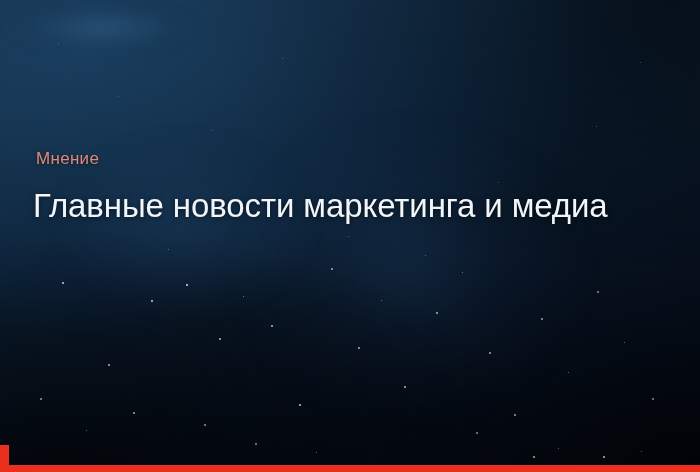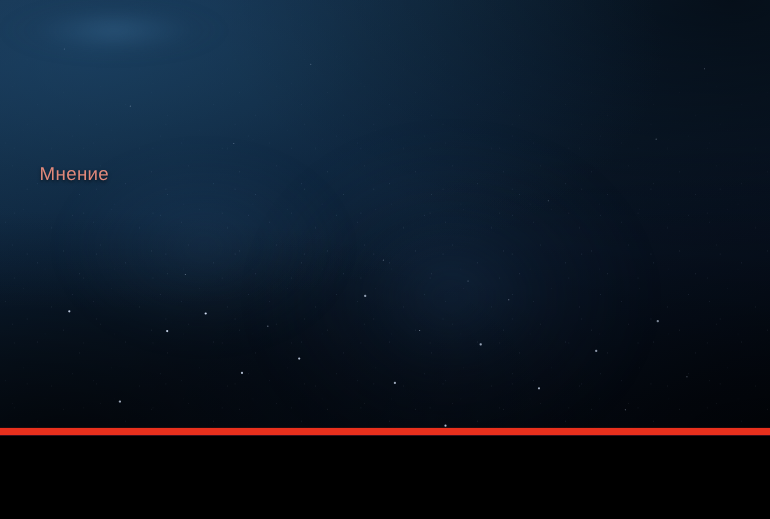--- a/index.html
+++ b/index.html
@@ -4,24 +4,24 @@
 <title>Slide</title>
 <style>
   html, body {
     margin: 0;
     padding: 0;
     background: #000;
   }
   #stage {
     position: relative;
     width: 700px;
-    height: 396px;
+    height: 472px;
     overflow: hidden;
     font-family: "Liberation Sans", "DejaVu Sans", sans-serif;
-    background: #701a75;
+    background: #0c4a6e;
     -webkit-font-smoothing: antialiased;
   }
 
   
   .bg-layer {
     position: absolute;
     inset: 0;
     pointer-events: none;
   }
 
@@ -223,18 +223,19 @@
     <i class="star" style="left:596px;top:126px;width:1.3px;height:1.3px;opacity:.4"></i>
     <i class="star" style="left:640px;top:62px;width:1.2px;height:1.2px;opacity:.35"></i>
     <i class="star" style="left:118px;top:96px;width:1.3px;height:1.3px;opacity:.35"></i>
     <i class="star" style="left:58px;top:44px;width:1.2px;height:1.2px;opacity:.3"></i>
     <i class="star" style="left:282px;top:58px;width:1.2px;height:1.2px;opacity:.3"></i>
     <i class="star" style="left:212px;top:130px;width:1.3px;height:1.3px;opacity:.35"></i>
   </div>
 
   <div class="content">
     <p class="kicker">Мнение</p>
+    <h1 class="headline">Главные новости маркетинга и медиа</h1>
   </div>
 
   <div class="accent-bar-left"></div>
   <div class="accent-bar-bottom"></div>
 
 </div>
 
 </body></html>

